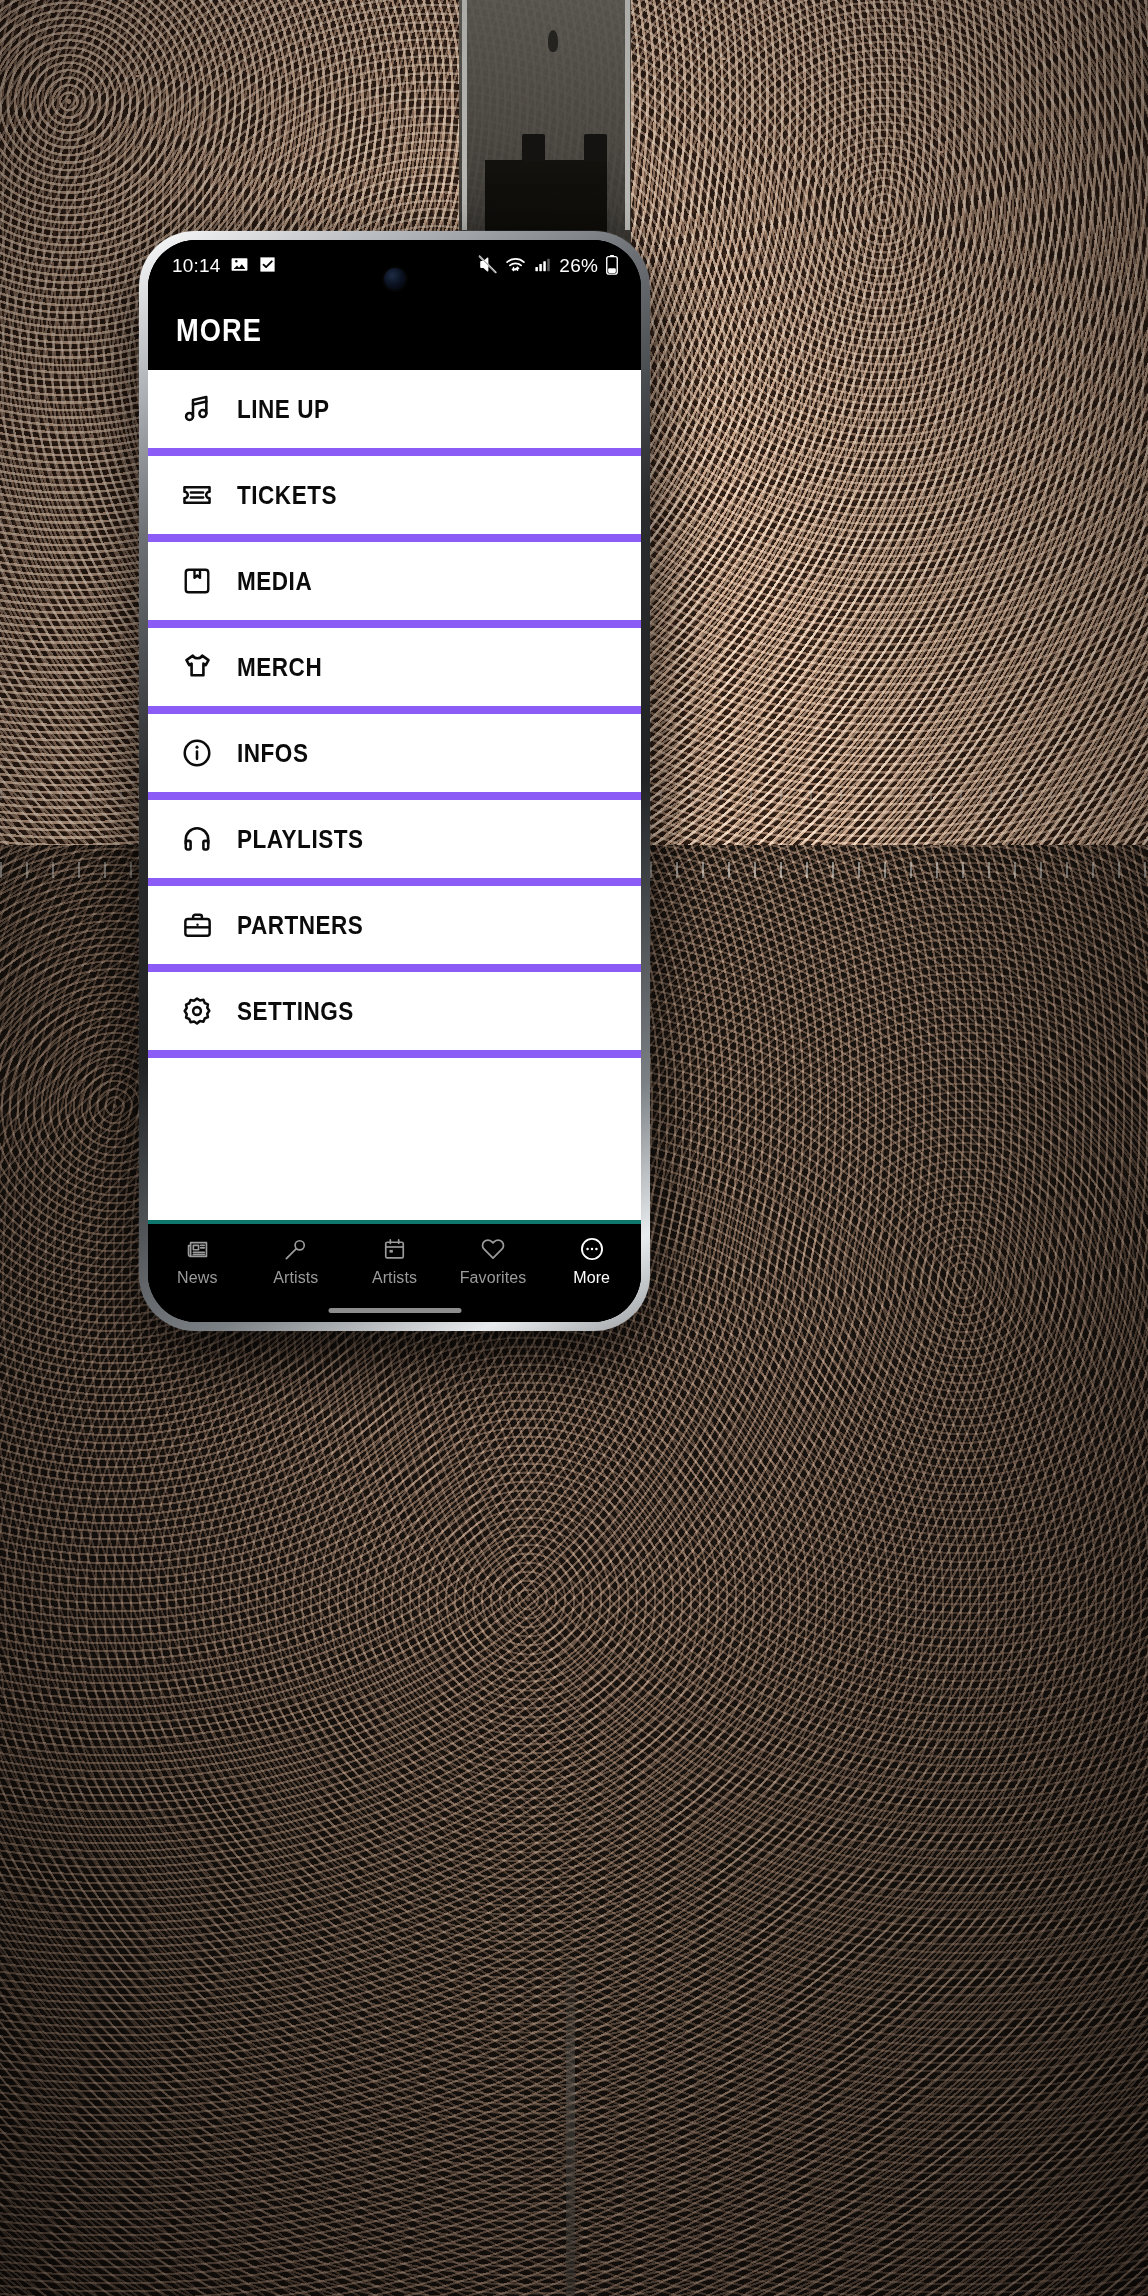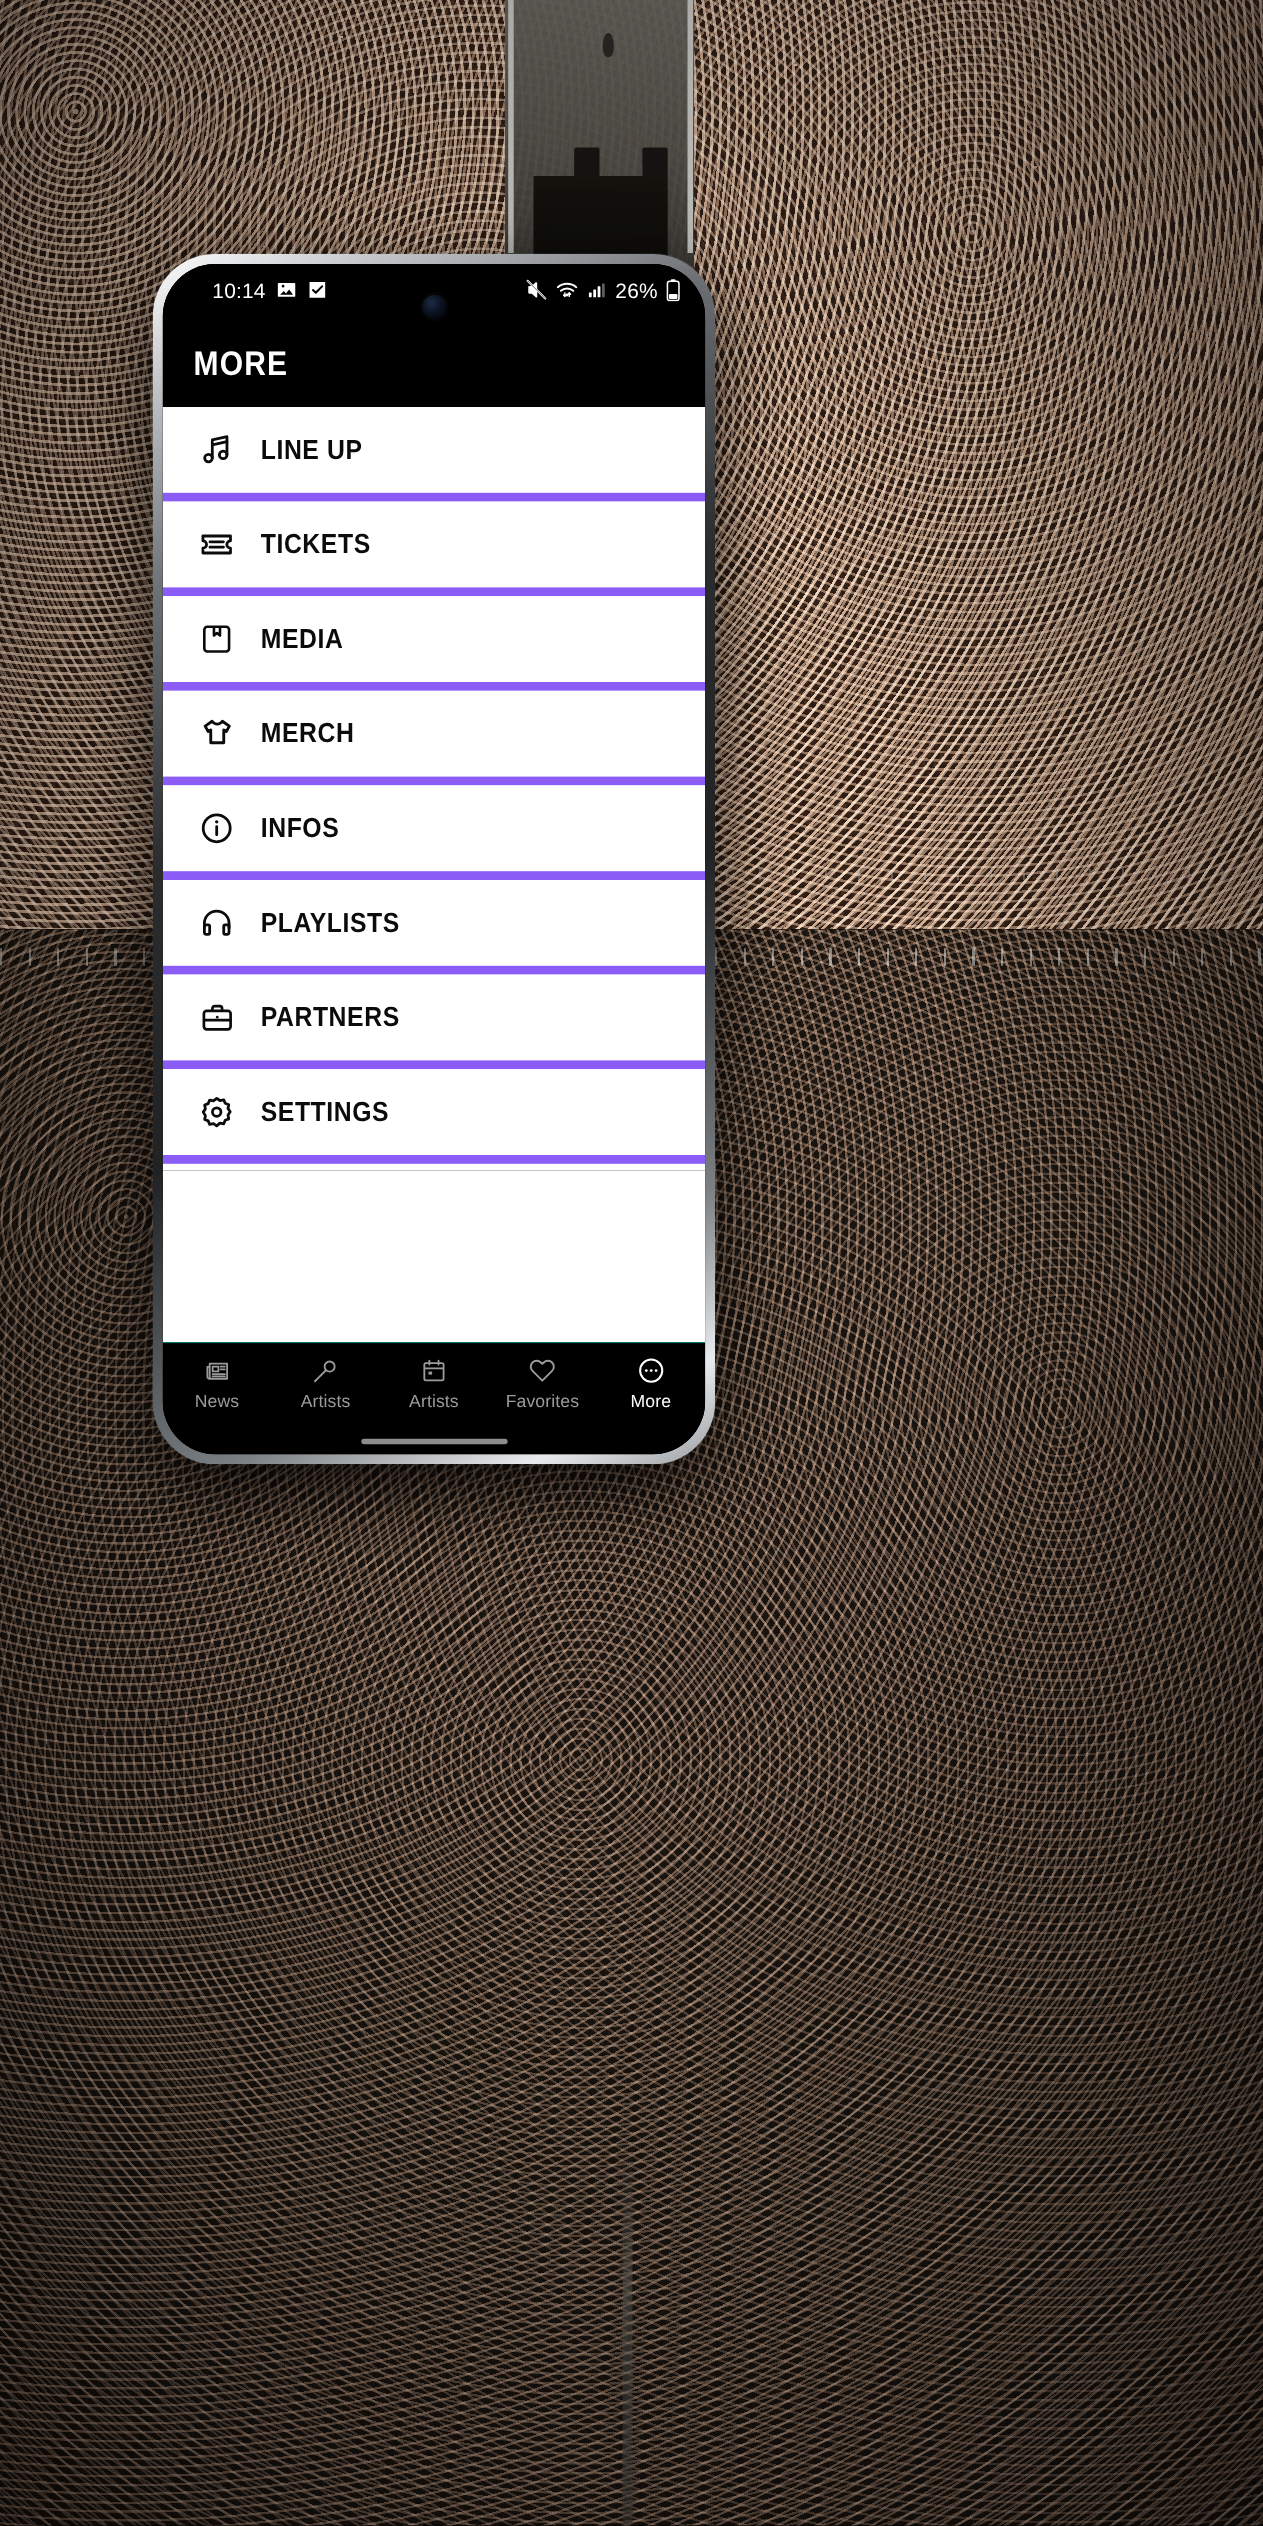--- a/index.html
+++ b/index.html
@@ -139,21 +139,21 @@
   .status-bar {
     position: relative;
     height: 52px;
     background: #000;
     display: flex;
     align-items: center;
     justify-content: space-between;
     padding: 0 22px 0 24px;
     color: #fff;
   }
-  .status-left { display: flex; align-items: center; gap: 9px; margin-left: 21px; }
+  .status-left { display: flex; gap: 9px; }
   .status-time { font-size: 19px; font-weight: 400; letter-spacing: .2px; }
   .status-right { display: flex; align-items: center; gap: 7px; }
   .status-batt-text { font-size: 19px; letter-spacing: .2px; }
   .sicon { display: block; }
 
   
   .app-header {
     height: 78px;
     background: #000;
     display: flex;
@@ -223,21 +223,21 @@
 
   
   .tabbar {
     position: absolute;
     left: 0; bottom: 0; width: 100%;
     height: 102px;
     background: #000;
     display: flex;
     align-items: flex-start;
     padding-top: 12px;
-    border-top: 1px solid #0f766e;
+    border-top: 4px solid #0f766e;
   }
   .tab {
     flex: 1;
     display: flex;
     flex-direction: column;
     align-items: center;
     gap: 7px;
     color: #9b9b9b;
   }
   .tab.active { color: #ffffff; }

